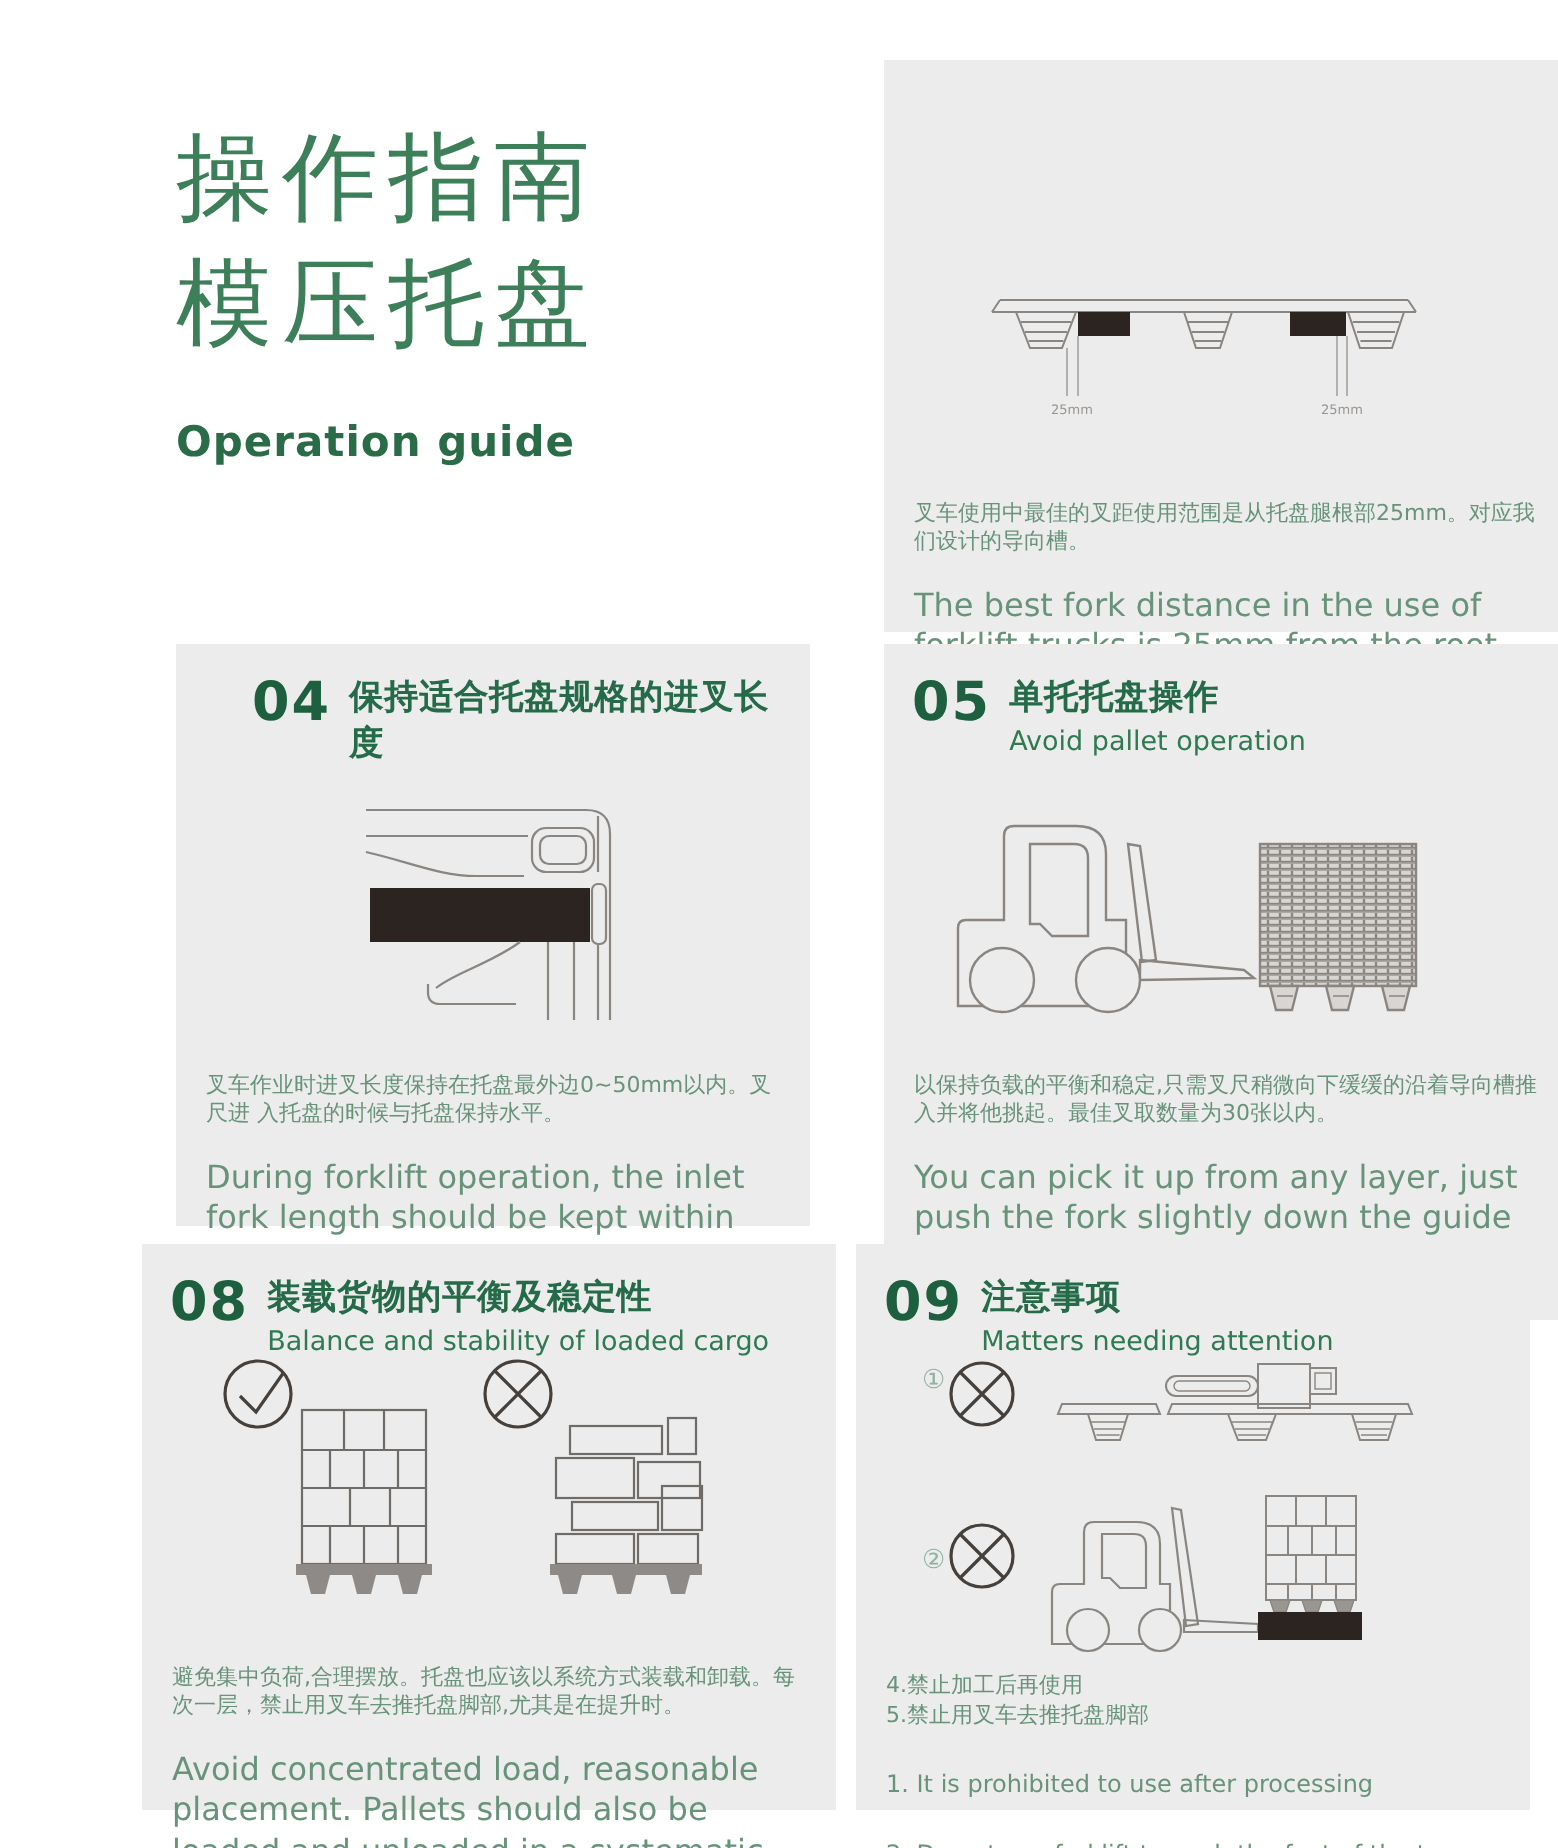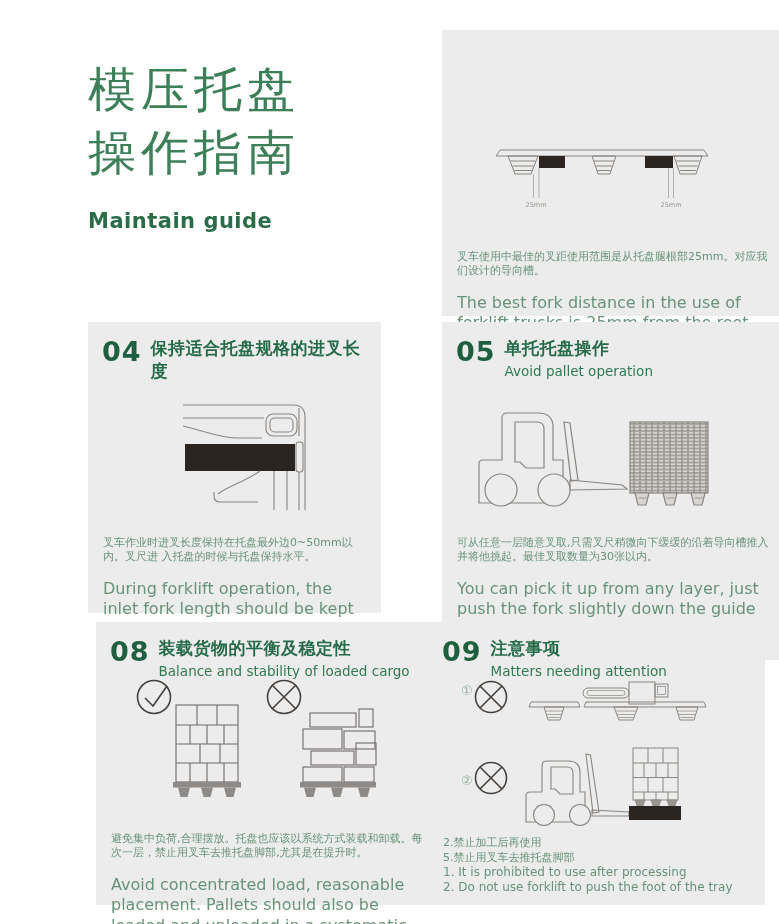--- a/index.html
+++ b/index.html
@@ -8,47 +8,47 @@
     font-family:"DejaVu Sans","Liberation Sans",sans-serif;
   }
   .page{position:absolute;inset:0;}
   
   .brand{position:absolute;left:88px;top:58px;}
   .brand .zh{font-size:48px;line-height:1.32;letter-spacing:5px;color:#3c7f58;font-weight:400;}
   .brand .en{margin-top:20px;font-size:21px;line-height:1.55;font-weight:bold;letter-spacing:0.5px;color:#2a6c47;}
   
   .panel{position:absolute;background:#ececec;}
   #p01{left:442px;top:30px;width:337px;height:286px;}
-  #p04{left:88px;top:322px;width:293px;height:291px;}
+  #p04{left:88px;top:322px;width:293px;height:291px;padding-left:24px;}
   #p05{left:442px;top:322px;width:337px;height:338px;}
-  #p08{left:96px;top:622px;width:347px;height:283px;}
+  #p08{left:71px;top:622px;width:347px;height:283px;}
   #p09{left:428px;top:622px;width:337px;height:283px;}
   .hdr{display:flex;align-items:flex-start;gap:9px;padding:15px 12px 0 14px;}
   .hdr .num{font-size:27px;font-weight:bold;color:#1d5f3e;line-height:1;letter-spacing:1px;margin-top:1px;}
   .hdr .zh{font-size:17px;font-weight:bold;color:#266b49;letter-spacing:0.5px;}
   .hdr .en{font-size:13.5px;color:#2f7a52;margin-top:3px;}
   .caption{position:absolute;left:15px;right:10px;color:#68937b;}
   .caption .zh{font-size:11px;line-height:1.3;}
   .caption .en{font-size:16px;line-height:1.28;margin-top:14px;}
   .note-line-zh{font-size:11px;line-height:1.32;color:#68937b;}
-  .note-line-en{font-size:12px;line-height:1.28;color:#68937b;}
+  .note-line-en{font-size:12px;line-height:1.28;color:#68937b;margin-top:20px;}
   .ill{position:absolute;}
   .marker{position:absolute;font-size:13px;color:#8fb3a0;line-height:1;}
   svg{display:block;}
 </style>
 </head>
 <body>
 
 <div class="page">
 
   <div class="brand">
+    <div class="zh">操作指南</div>
     <div class="zh">模压托盘</div>
-    <div class="zh">操作指南</div>
     <div class="en">
-      <div>Maintain guide</div>
+      <div>Operation guide</div>
     </div>
   </div>
 
   <div class="panel" id="p01">
     <svg class="ill" style="left:48px;top:96px;" width="224" height="88" viewBox="0 0 224 88" fill="none" stroke="#8a8580" stroke-width="1">
 
       <path d="M10,24 H214 M6,30 H218 M10,24 L6,30 M214,24 L218,30"></path>
 
       <g>
         <path d="M18,30 H48 L41,48 H25 Z"></path>
@@ -136,21 +136,21 @@
         <circle cx="76" cy="80" r="16" fill="#ececec"></circle>
       </g>
 
       <g>
         <rect x="152" y="12" width="78" height="71" fill="url(#hl5)"></rect>
         <path d="M157,83 H171 L168,95 H160 Z M185,83 H199 L196,95 H188 Z M213,83 H227 L224,95 H216 Z" fill="#d8d6d3"></path>
         <path d="M160.5,88 H168.5 M188.5,88 H196.5 M216.5,88 H224.5" stroke-width="0.8"></path>
       </g>
     </svg>
     <div class="caption" style="top:214px">
-      <div class="zh">可从任意一层随意叉取,只需叉尺稍微向下缓缓的沿着导向槽推入并将他挑起。最佳叉取数量为30张以内。</div>
+      <div class="zh">以保持负载的平衡和稳定,只需叉尺稍微向下缓缓的沿着导向槽推入并将他挑起。最佳叉取数量为30张以内。</div>
       <div class="en">You can pick it up from any layer, just push the fork slightly down the guide groove and pick it up. The optimal number of forks is less than 30.</div>
     </div>
   </div>
 
   <div class="panel" id="p08">
     <div class="hdr">
       <div class="num">08</div>
       <div class="ht">
         <div class="zh">装载货物的平衡及稳定性</div>
         <div class="en">Balance and stability of loaded cargo</div>
@@ -263,20 +263,20 @@
         <path d="M180,14 V29 M195,14 V29"></path>
         <path d="M176,29 V43.5 M188,29 V43.5 M200,29 V43.5"></path>
         <path d="M180,43.5 V58 M195,43.5 V58"></path>
         <path d="M176,58 V66 M188,58 V66 M200,58 V66"></path>
         <path d="M167,66 H177 L175,72 H169 Z M183,66 H193 L191,72 H185 Z M199,66 H209 L207,72 H201 Z" fill="#9a9792" stroke-width="0.7"></path>
         <rect x="161" y="72" width="52" height="14" fill="#2b2420" stroke="none"></rect>
       </g>
     </svg>
 
     <div class="caption" style="top:214px">
-      <div class="note-line-zh">2.禁止加工后再使用</div>
+      <div class="note-line-zh">4.禁止加工后再使用</div>
       <div class="note-line-zh">5.禁止用叉车去推托盘脚部</div>
       <div class="note-line-en">1. It is prohibited to use after processing</div>
       <div class="note-line-en">2. Do not use forklift to push the foot of the tray</div>
     </div>
   </div>
 
 </div>
 
 </body></html>

